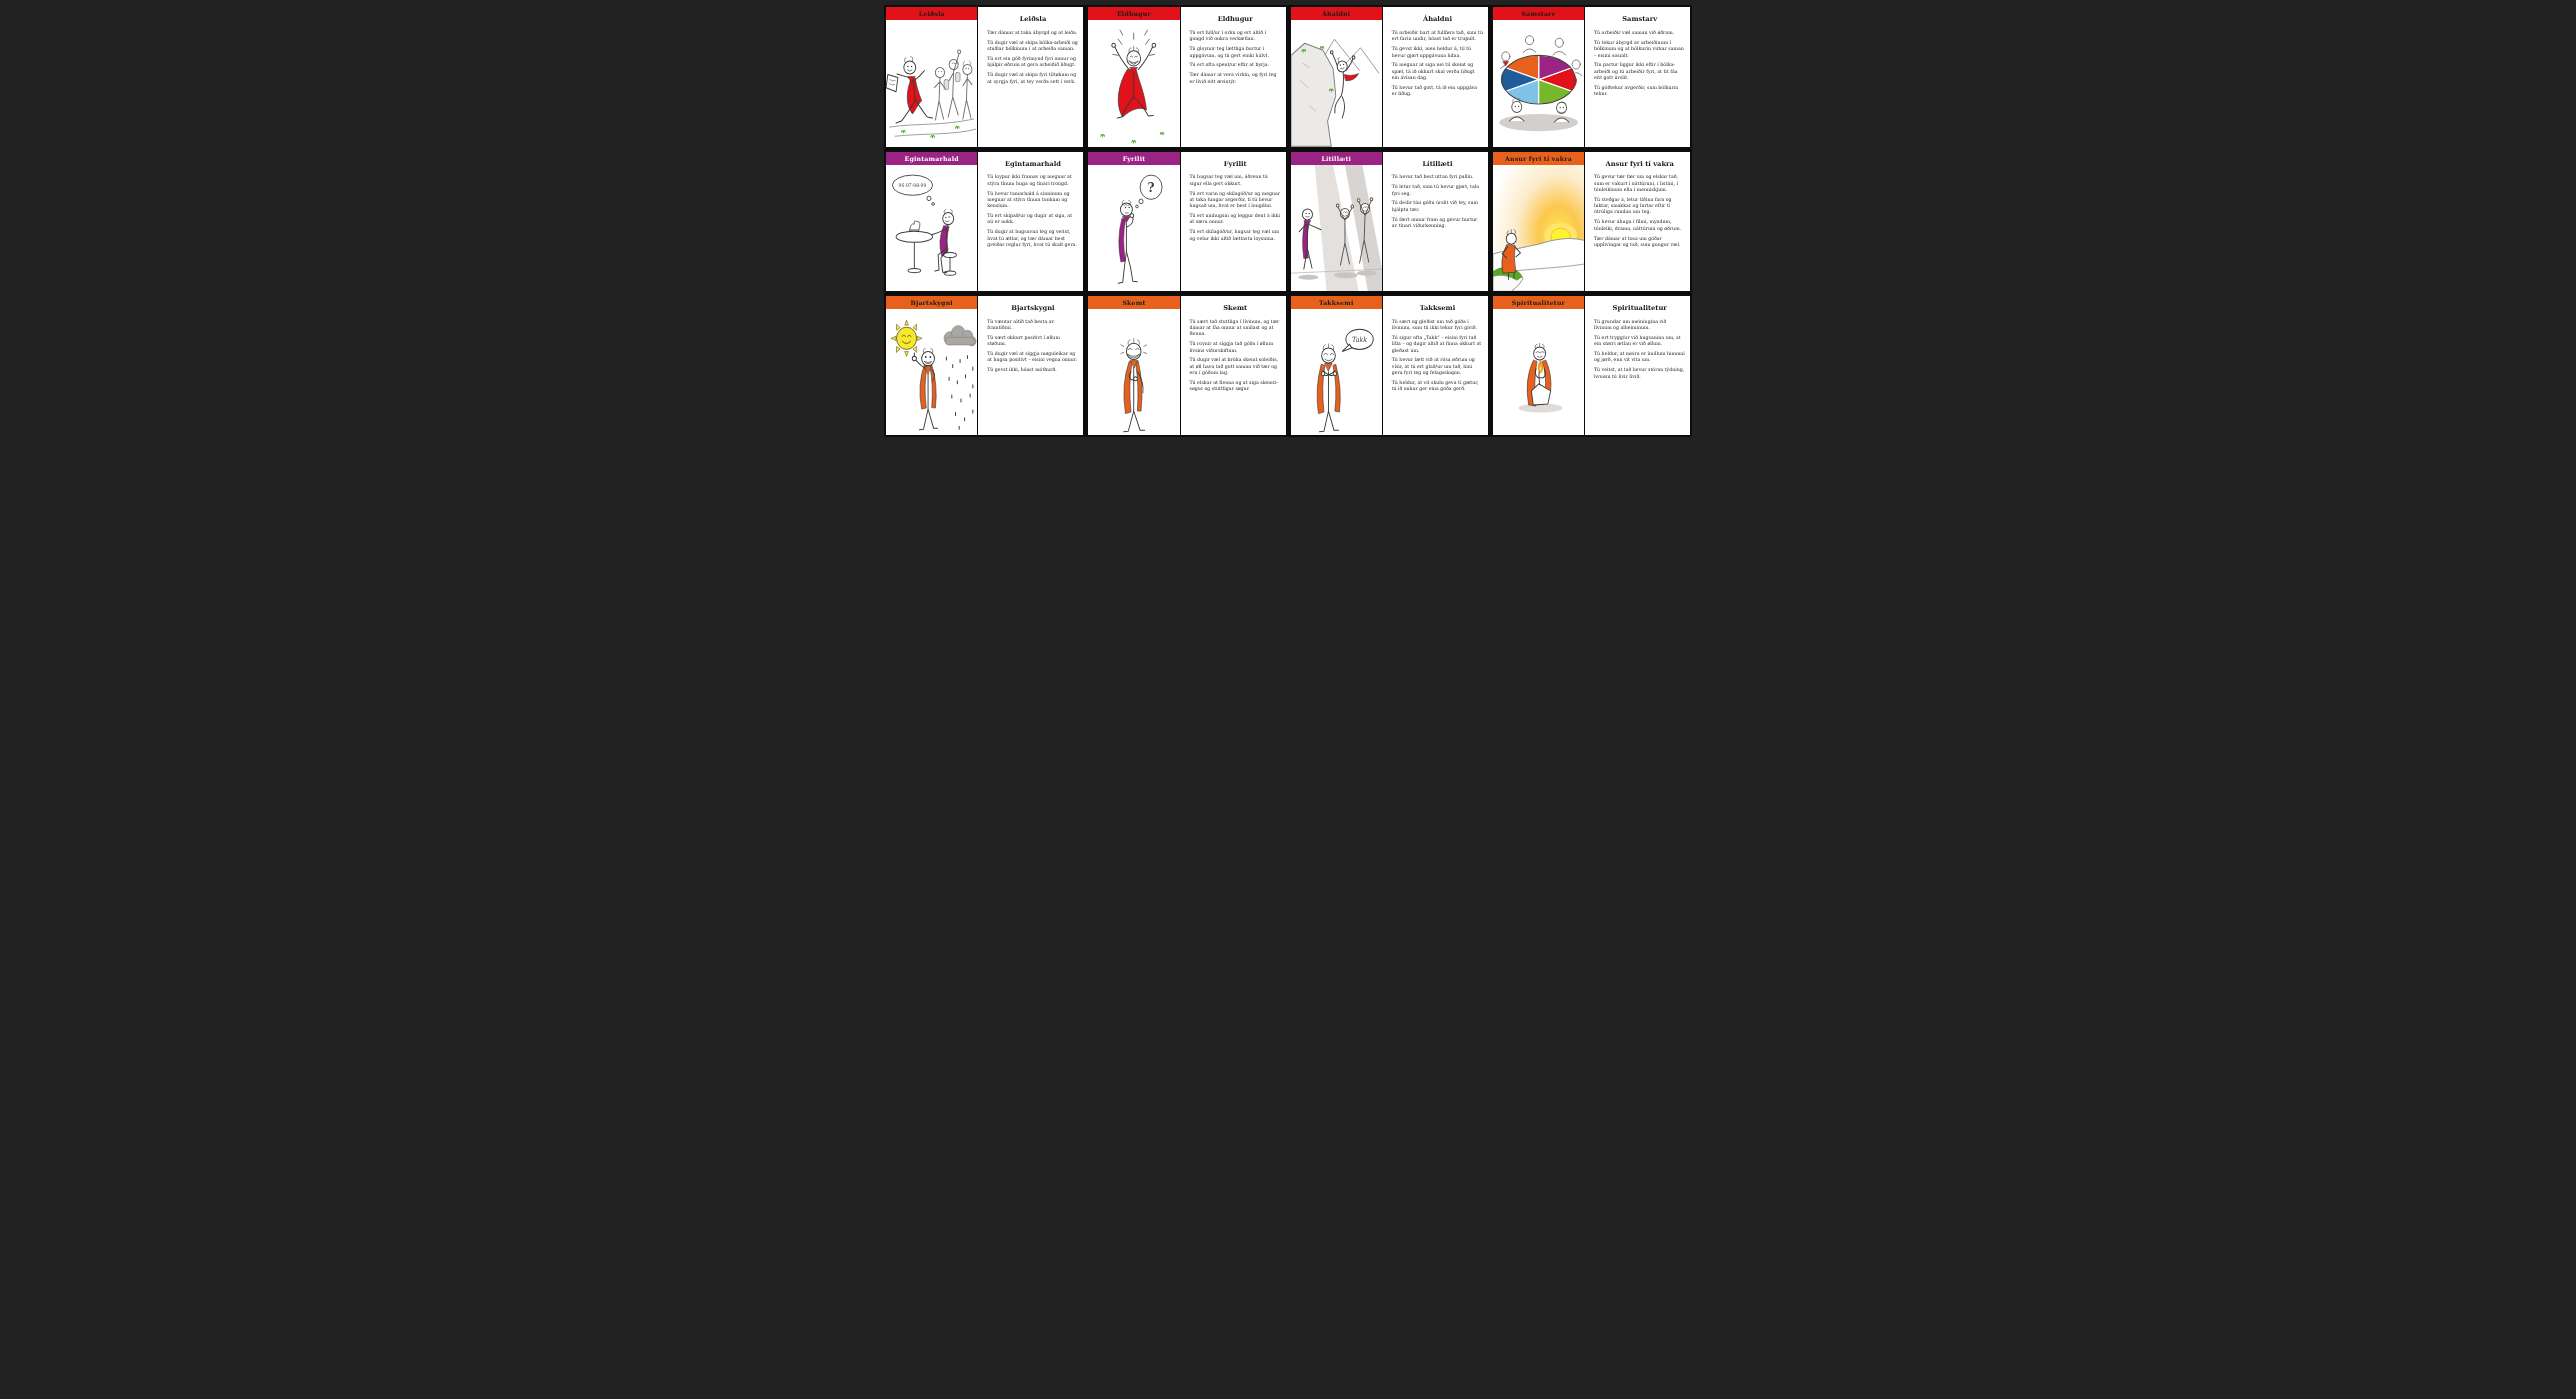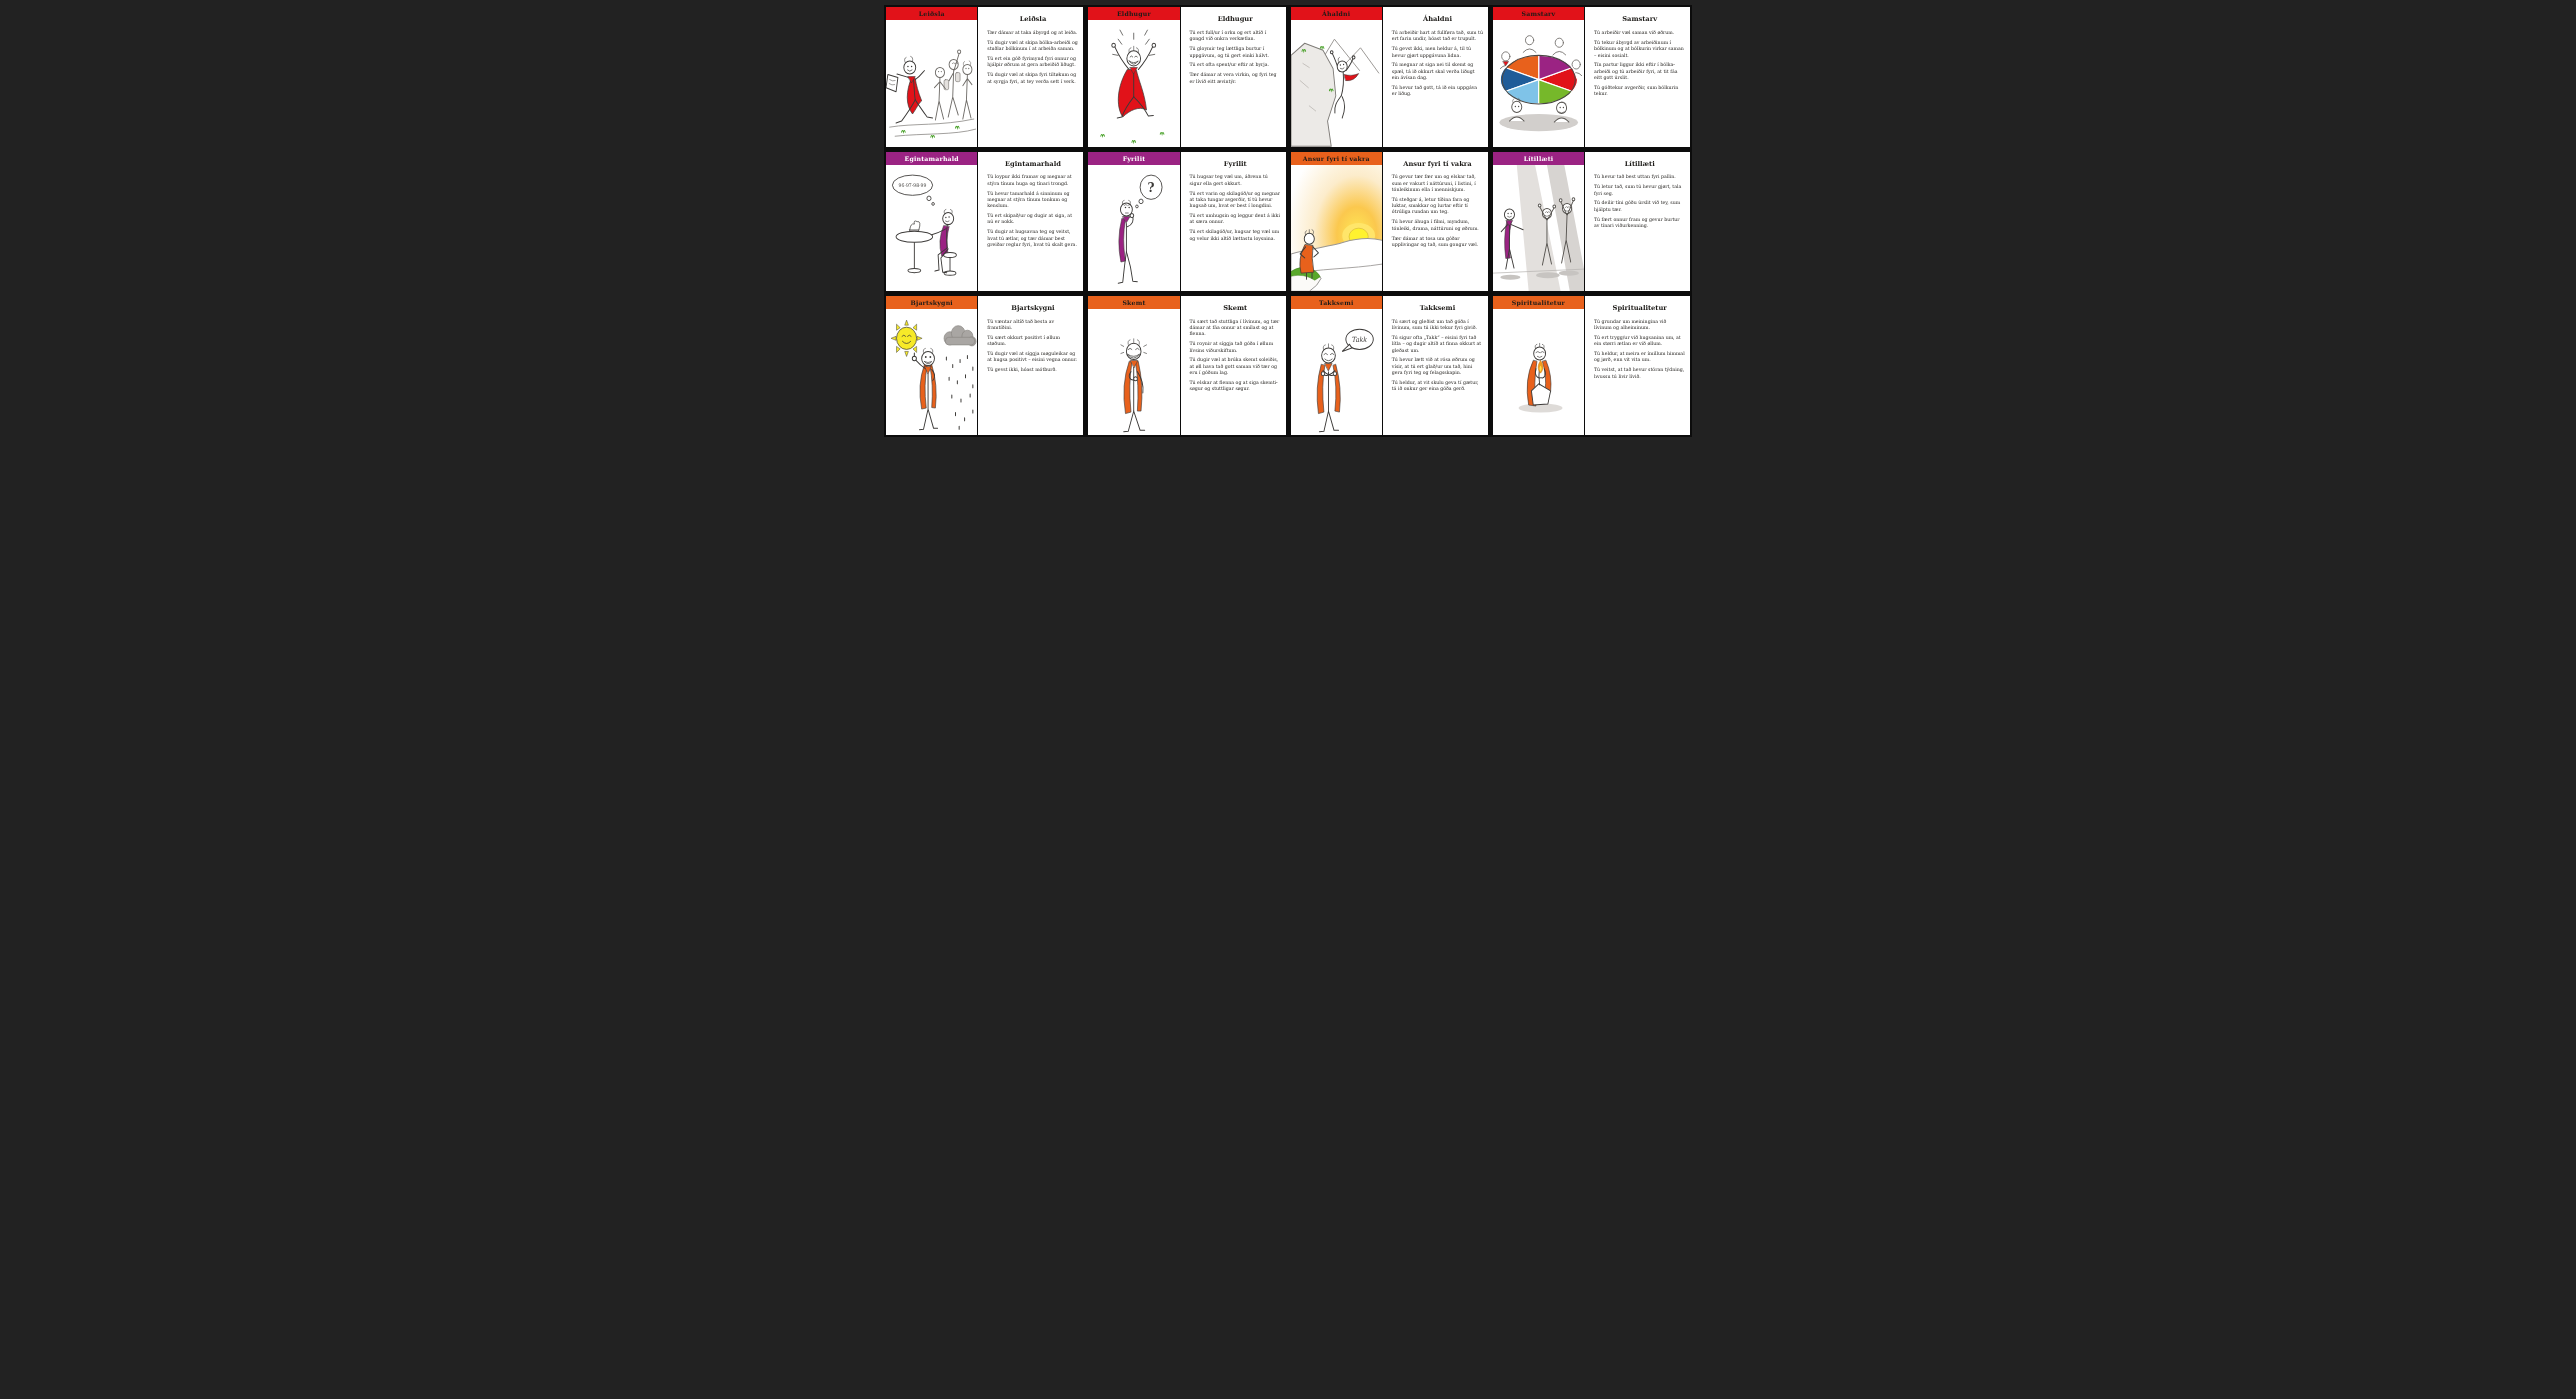--- a/index.html
+++ b/index.html
@@ -309,61 +309,20 @@
       <h3>Fyrilit</h3>
       <p>Tú hugsar teg væl um, áðrenn tú sigur ella gert okkurt.</p>
       <p>Tú ert varin og skilagóð/ur og megnar at taka tungar avgerðir, tí tú hevur hugsað um, hvat er best í longdini.</p>
       <p>Tú ert umhugsin og leggur dent á ikki at særa onnur.</p>
       <p>Tú ert skilagóð/ur, hugsar teg væl um og velur ikki altíð lættastu loysnina.</p>
     </div>
   </div>
 
   <div class="card">
     <div class="half pic">
-      <div class="banner" style="background: rgb(232, 97, 28); color: rgb(29, 27, 24);">
-        <span>Ansur fyri tí vakra</span>
-      </div>
-      <div class="scene">
-        <svg viewBox="0 0 200 250" preserveAspectRatio="none">
-          <defs>
-            <radialGradient id="sunsky" cx="72%" cy="55%" r="78%">
-              <stop offset="0%" stop-color="#ffe955"></stop>
-              <stop offset="28%" stop-color="#fbc84e"></stop>
-              <stop offset="60%" stop-color="#fceccb"></stop>
-              <stop offset="100%" stop-color="#ffffff"></stop>
-            </radialGradient>
-          </defs>
-          <rect x="0" y="0" width="200" height="250" fill="url(#sunsky)"></rect>
-          <ellipse cx="148" cy="140" rx="36" ry="25" fill="#ffe76e" opacity="0.85"></ellipse>
-          <ellipse cx="148" cy="142" rx="21" ry="17" fill="#fff22e" stroke="#caa62e" stroke-width="1"></ellipse>
-          <path d="M0,176 C40,165 85,162 115,153 C145,145 172,143 200,149 L200,250 L0,250 Z" fill="#ffffff" stroke="#9a9794" stroke-width="2"></path>
-          <path d="M0,216 C60,205 130,206 200,196" stroke="#9a9794" stroke-width="1.8" fill="none"></path>
-          <path d="M0,250 L0,212 L18,204 L48,210 L66,224 L56,238 L40,250 Z" fill="#fbfaf8" stroke="#8a8886" stroke-width="1.8"></path>
-          <path d="M0,211 Q18,199 40,205 Q56,208 64,221 L52,228 Q28,214 0,220 Z" fill="#59a82b" stroke="#3f7d1c" stroke-width="1"></path>
-          <g stroke="#3c3a38" stroke-width="2" fill="none" stroke-linecap="round" stroke-linejoin="round">
-            <path d="M34,212 L34,226 M46,210 L46,224"></path>
-            <path d="M30,158 Q14,186 22,214 L50,212 Q44,184 48,160 Z" fill="#e8611c" stroke-width="1.5"></path>
-            <path d="M32,162 L20,176 L30,184 M48,162 L60,174 L50,182"></path>
-            <circle cx="40" cy="146" r="11" fill="#ffffff"></circle>
-            <path d="M32,138 q-3,-6 2,-8 M48,137 q4,-7 -2,-9 M40,134 l0,-6" stroke-width="1.2"></path>
-          </g>
-        </svg>
-      </div>
-    </div>
-    <div class="half txt">
-      <h3>Ansur fyri tí vakra</h3>
-      <p>Tú gevur tær fær um og elskar tað, sum er vakurt í náttúruni, í listini, í tónleikinum ella í menniskjum.</p>
-      <p>Tú steðgar á, letur tíðina fara og luktar, smakkar og lurtar eftir tí ótrúliga rundan um teg.</p>
-      <p>Tú hevur áhuga í filmi, myndum, tónleiki, drama, náttúruni og øðrum.</p>
-      <p>Tær dámar at tosa um góðar upplivingar og tað, sum gongur væl.</p>
-    </div>
-  </div>
-
-  <div class="card">
-    <div class="half pic">
       <div class="banner" style="background: rgb(155, 35, 131); color: rgb(255, 255, 255);">
         <span>Lítillæti</span>
       </div>
       <div class="scene">
         <svg viewBox="0 0 200 250" preserveAspectRatio="none">
           <polygon points="52,0 92,0 148,250 78,250" fill="#e3e0dd"></polygon>
           <polygon points="118,0 156,0 200,210 200,250 168,250" fill="#d7d4d1"></polygon>
           <path d="M0,214 L200,206" stroke="#b7b4b1" stroke-width="1.5" fill="none"></path>
           <ellipse cx="120" cy="218" rx="26" ry="6" fill="#c7c4c1"></ellipse>
           <ellipse cx="166" cy="214" rx="22" ry="5" fill="#c7c4c1"></ellipse>
@@ -400,20 +359,61 @@
       <p>Tú hevur tað best uttan fyri pallin.</p>
       <p>Tú letur tað, sum tú hevur gjørt, tala fyri seg.</p>
       <p>Tú deilir tíni góðu úrslit við tey, sum hjálptu tær.</p>
       <p>Tú fært onnur fram og gevur burtur av tínari viðurkenning.</p>
     </div>
   </div>
 
   <div class="card">
     <div class="half pic">
       <div class="banner" style="background: rgb(232, 97, 28); color: rgb(29, 27, 24);">
+        <span>Ansur fyri tí vakra</span>
+      </div>
+      <div class="scene">
+        <svg viewBox="0 0 200 250" preserveAspectRatio="none">
+          <defs>
+            <radialGradient id="sunsky" cx="72%" cy="55%" r="78%">
+              <stop offset="0%" stop-color="#ffe955"></stop>
+              <stop offset="28%" stop-color="#fbc84e"></stop>
+              <stop offset="60%" stop-color="#fceccb"></stop>
+              <stop offset="100%" stop-color="#ffffff"></stop>
+            </radialGradient>
+          </defs>
+          <rect x="0" y="0" width="200" height="250" fill="url(#sunsky)"></rect>
+          <ellipse cx="148" cy="140" rx="36" ry="25" fill="#ffe76e" opacity="0.85"></ellipse>
+          <ellipse cx="148" cy="142" rx="21" ry="17" fill="#fff22e" stroke="#caa62e" stroke-width="1"></ellipse>
+          <path d="M0,176 C40,165 85,162 115,153 C145,145 172,143 200,149 L200,250 L0,250 Z" fill="#ffffff" stroke="#9a9794" stroke-width="2"></path>
+          <path d="M0,216 C60,205 130,206 200,196" stroke="#9a9794" stroke-width="1.8" fill="none"></path>
+          <path d="M0,250 L0,212 L18,204 L48,210 L66,224 L56,238 L40,250 Z" fill="#fbfaf8" stroke="#8a8886" stroke-width="1.8"></path>
+          <path d="M0,211 Q18,199 40,205 Q56,208 64,221 L52,228 Q28,214 0,220 Z" fill="#59a82b" stroke="#3f7d1c" stroke-width="1"></path>
+          <g stroke="#3c3a38" stroke-width="2" fill="none" stroke-linecap="round" stroke-linejoin="round">
+            <path d="M34,212 L34,226 M46,210 L46,224"></path>
+            <path d="M30,158 Q14,186 22,214 L50,212 Q44,184 48,160 Z" fill="#e8611c" stroke-width="1.5"></path>
+            <path d="M32,162 L20,176 L30,184 M48,162 L60,174 L50,182"></path>
+            <circle cx="40" cy="146" r="11" fill="#ffffff"></circle>
+            <path d="M32,138 q-3,-6 2,-8 M48,137 q4,-7 -2,-9 M40,134 l0,-6" stroke-width="1.2"></path>
+          </g>
+        </svg>
+      </div>
+    </div>
+    <div class="half txt">
+      <h3>Ansur fyri tí vakra</h3>
+      <p>Tú gevur tær fær um og elskar tað, sum er vakurt í náttúruni, í listini, í tónleikinum ella í menniskjum.</p>
+      <p>Tú steðgar á, letur tíðina fara og luktar, smakkar og lurtar eftir tí ótrúliga rundan um teg.</p>
+      <p>Tú hevur áhuga í filmi, myndum, tónleiki, drama, náttúruni og øðrum.</p>
+      <p>Tær dámar at tosa um góðar upplivingar og tað, sum gongur væl.</p>
+    </div>
+  </div>
+
+  <div class="card">
+    <div class="half pic">
+      <div class="banner" style="background: rgb(232, 97, 28); color: rgb(29, 27, 24);">
         <span>Bjartskygni</span>
       </div>
       <div class="scene">
         <svg viewBox="0 0 200 250" preserveAspectRatio="none">
           <g fill="#f6e928" stroke="#3c3a38" stroke-width="1">
             <path d="M45,22 L41,32 L49,32 Z"></path>
               <path d="M67,30 L59,37 L67,42 Z"></path>
             <path d="M79,58 L68,54 L68,62 Z"></path>
               <path d="M67,86 L59,79 L67,74 Z"></path>
             <path d="M45,94 L41,84 L49,84 Z"></path>

